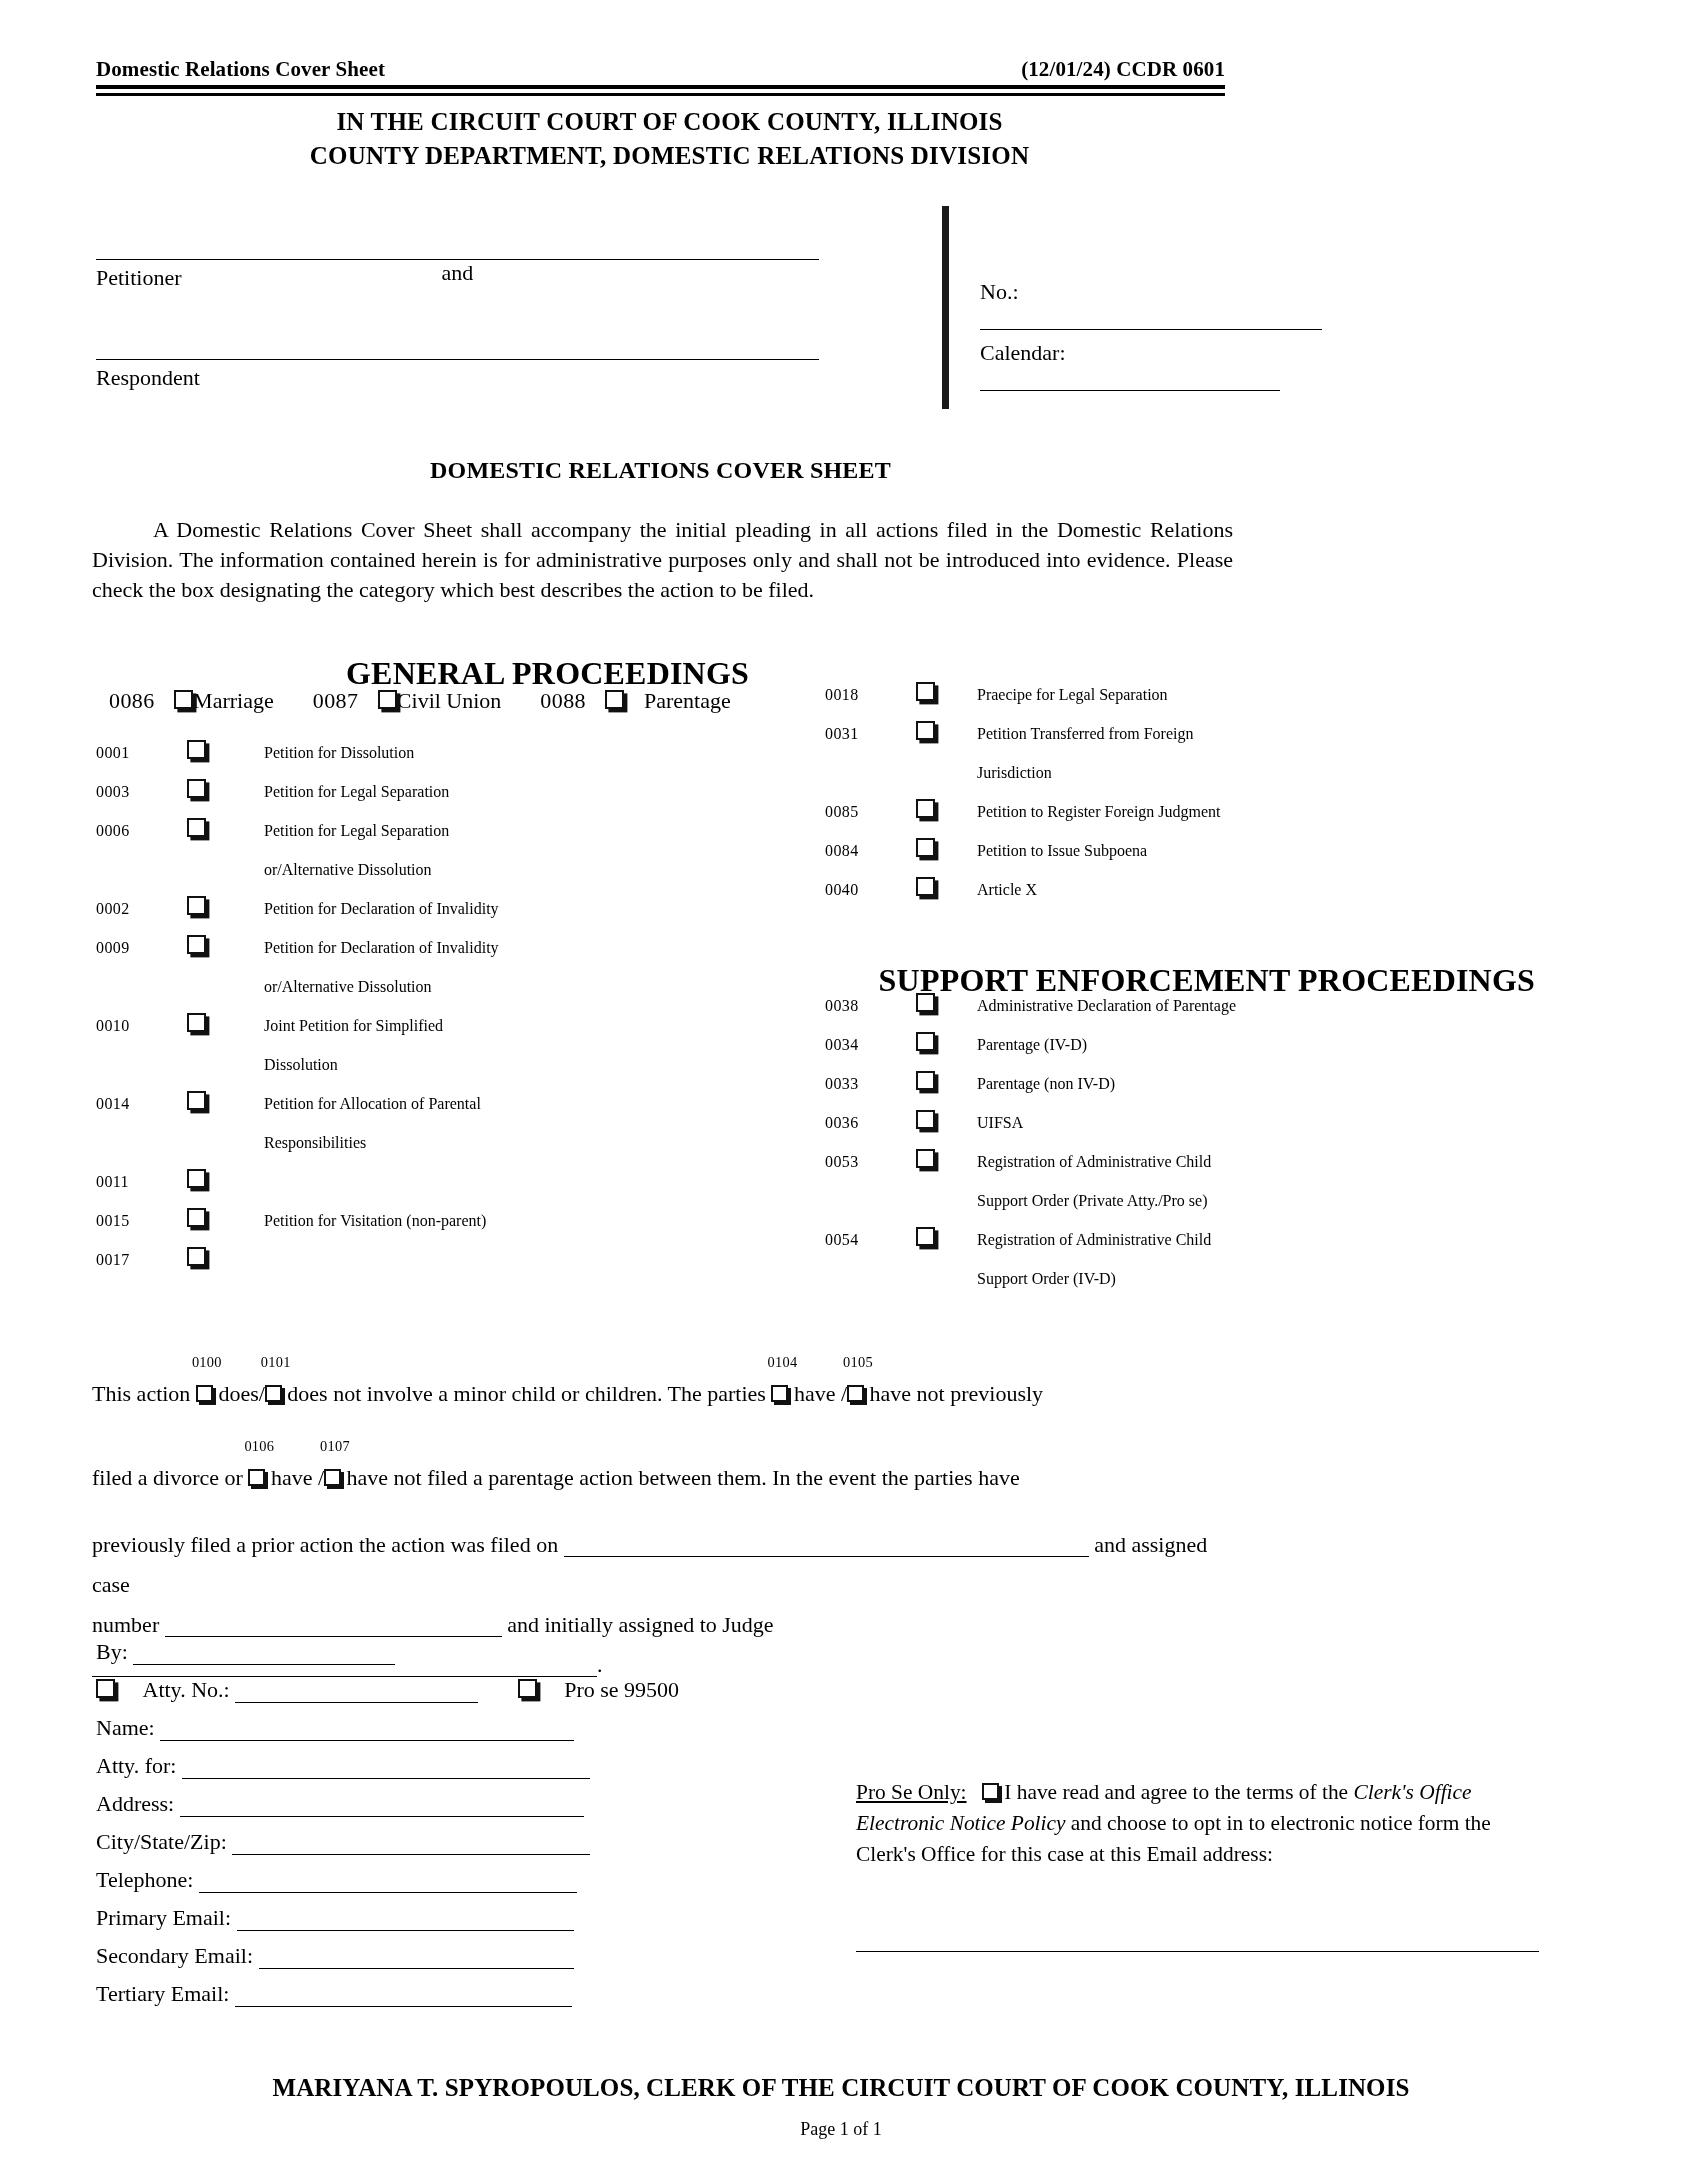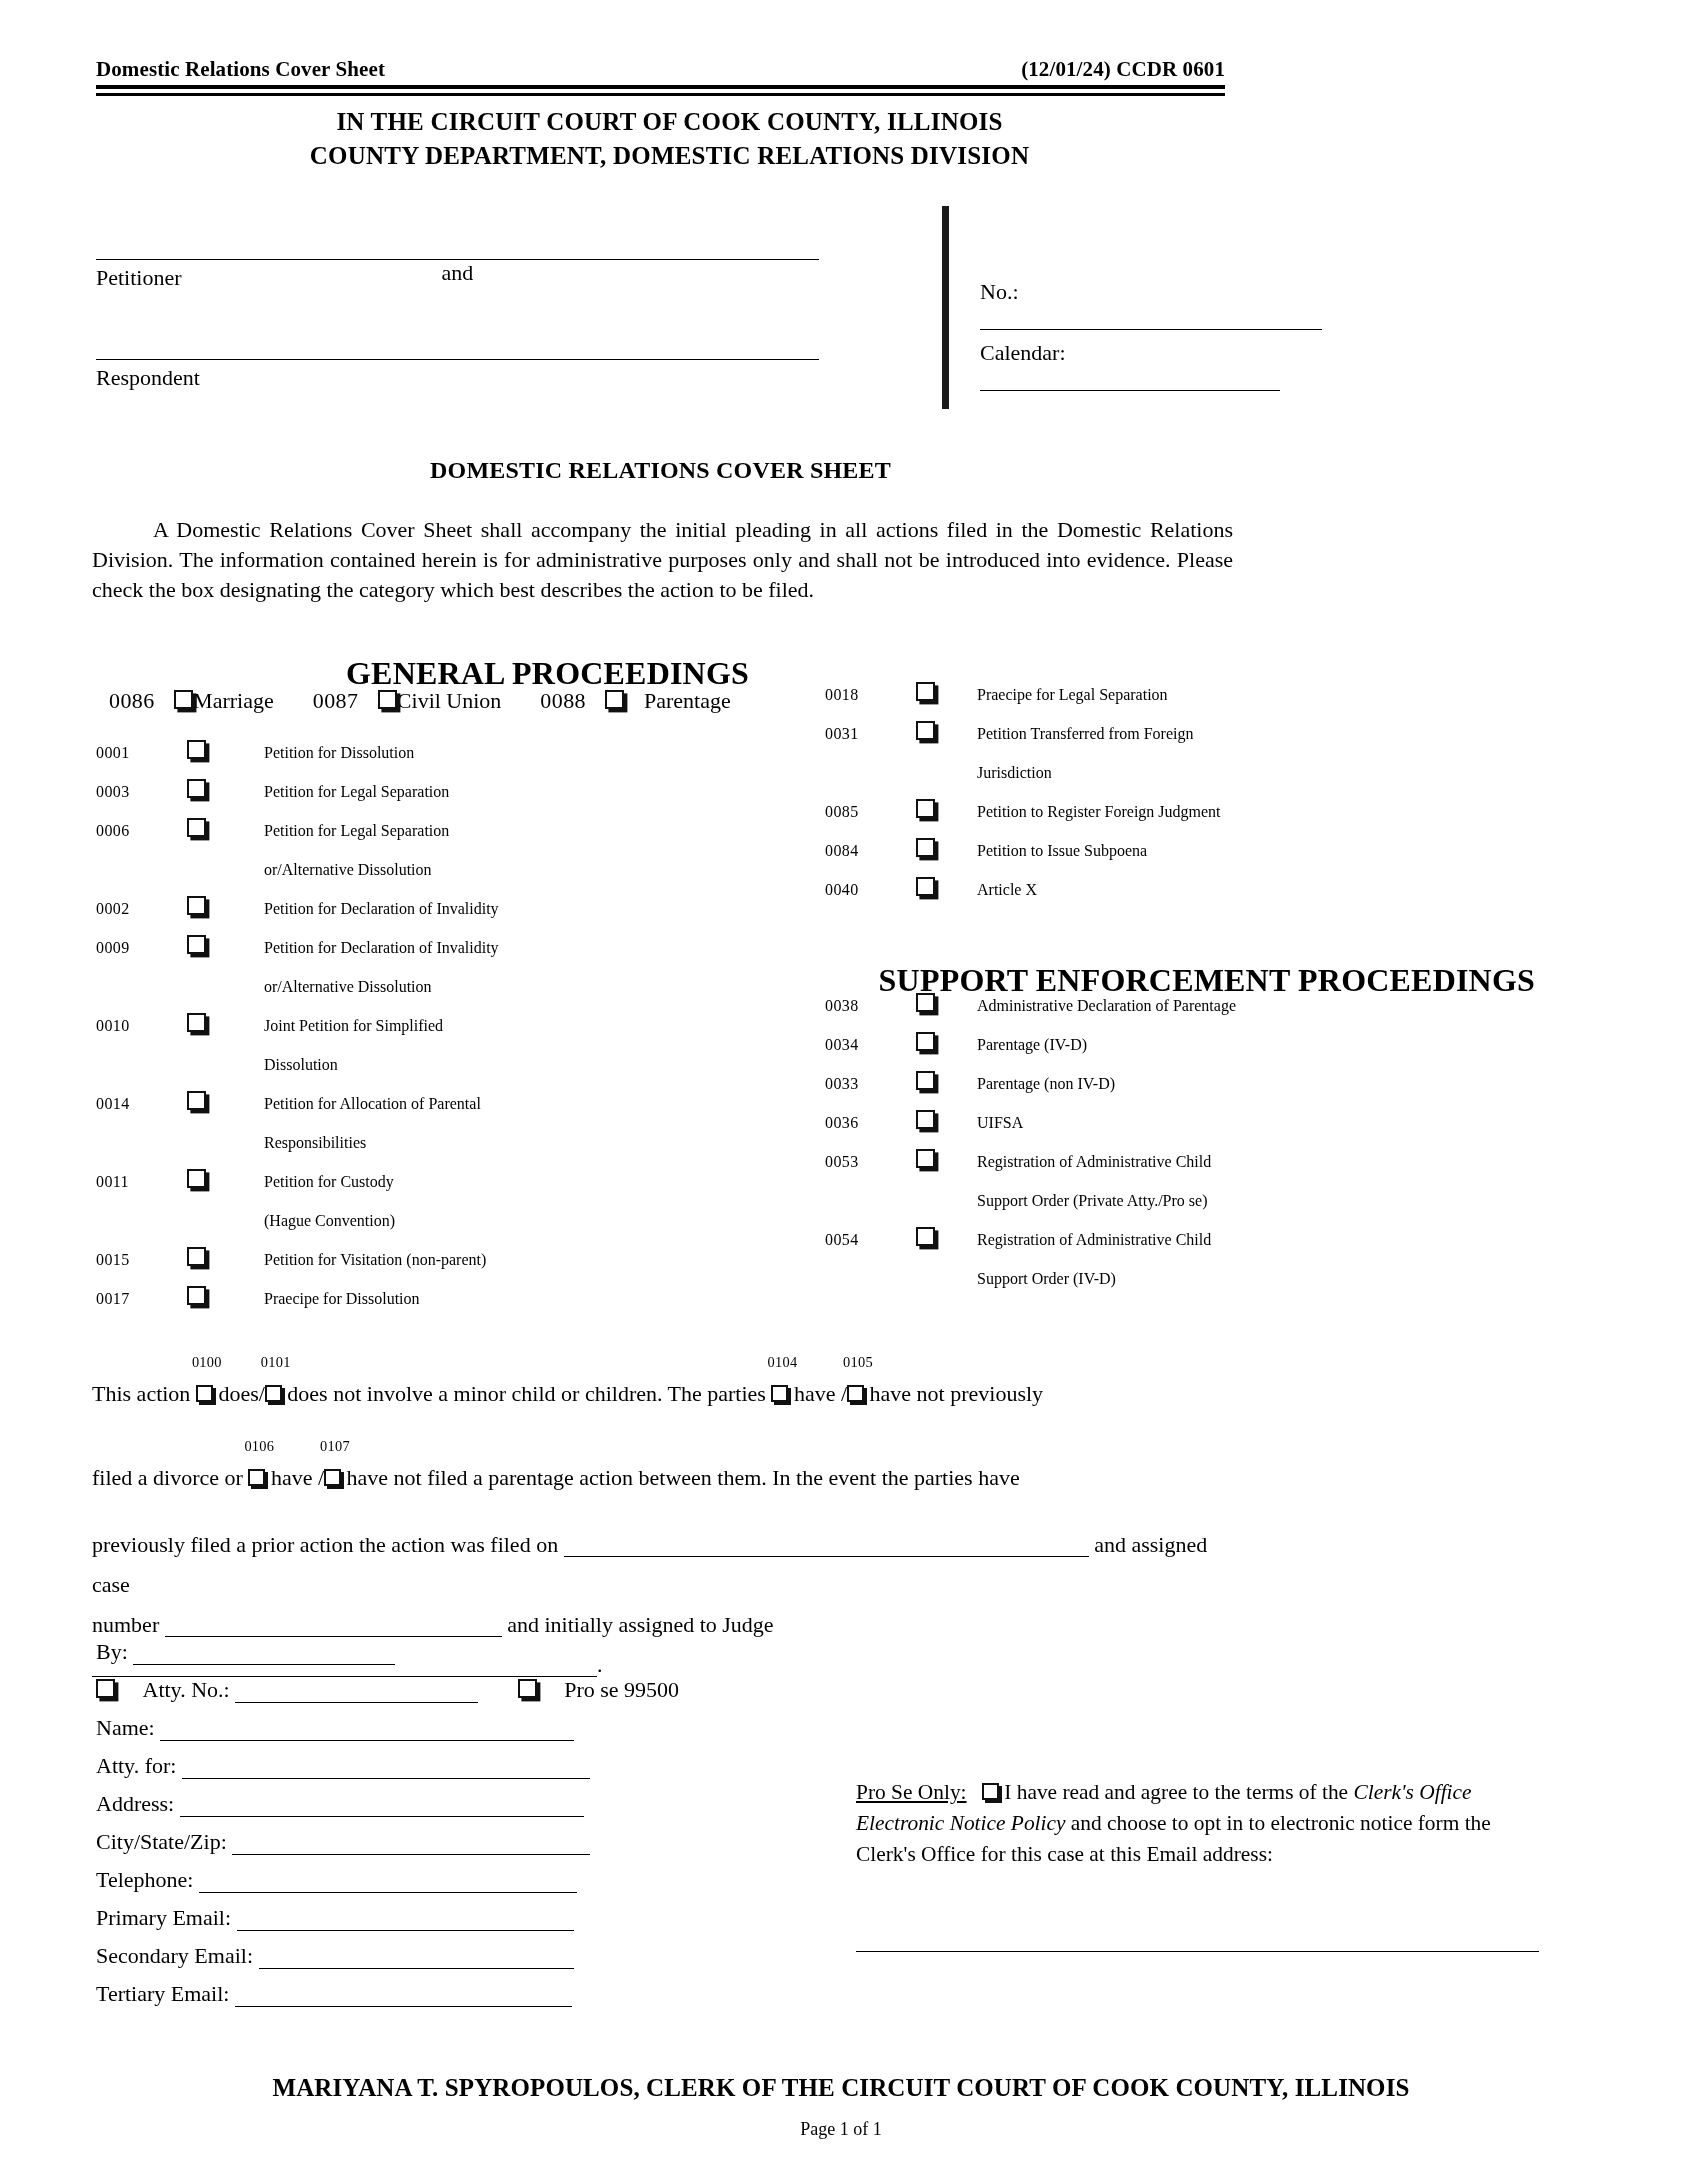--- a/index.html
+++ b/index.html
@@ -289,38 +289,31 @@
       <span class="code">0014</span>
       <span class="cbcell"><span class="cb"></span></span>
       <span class="lbl">
         <span>Petition for Allocation of Parental</span>
         <span class="l2">Responsibilities</span>
       </span>
     </div>
     <div class="item">
       <span class="code">0011</span>
       <span class="cbcell"><span class="cb"></span></span>
-      <span class="lbl">
-        <span>Petition for Custody</span>
-        <span class="l2">(Hague Convention)</span>
-      </span>
     </div>
     <div class="item">
       <span class="code">0015</span>
       <span class="cbcell"><span class="cb"></span></span>
       <span class="lbl">
         <span>Petition for Visitation (non-parent)</span>
       </span>
     </div>
     <div class="item">
       <span class="code">0017</span>
       <span class="cbcell"><span class="cb"></span></span>
-      <span class="lbl">
-        <span>Praecipe for Dissolution</span>
-      </span>
     </div>
   </div>
 
   <div class="col" id="col-right">
     <div class="item">
       <span class="code">0018</span>
       <span class="cbcell"><span class="cb"></span></span>
       <span class="lbl">
         <span>Praecipe for Legal Separation</span>
       </span>

